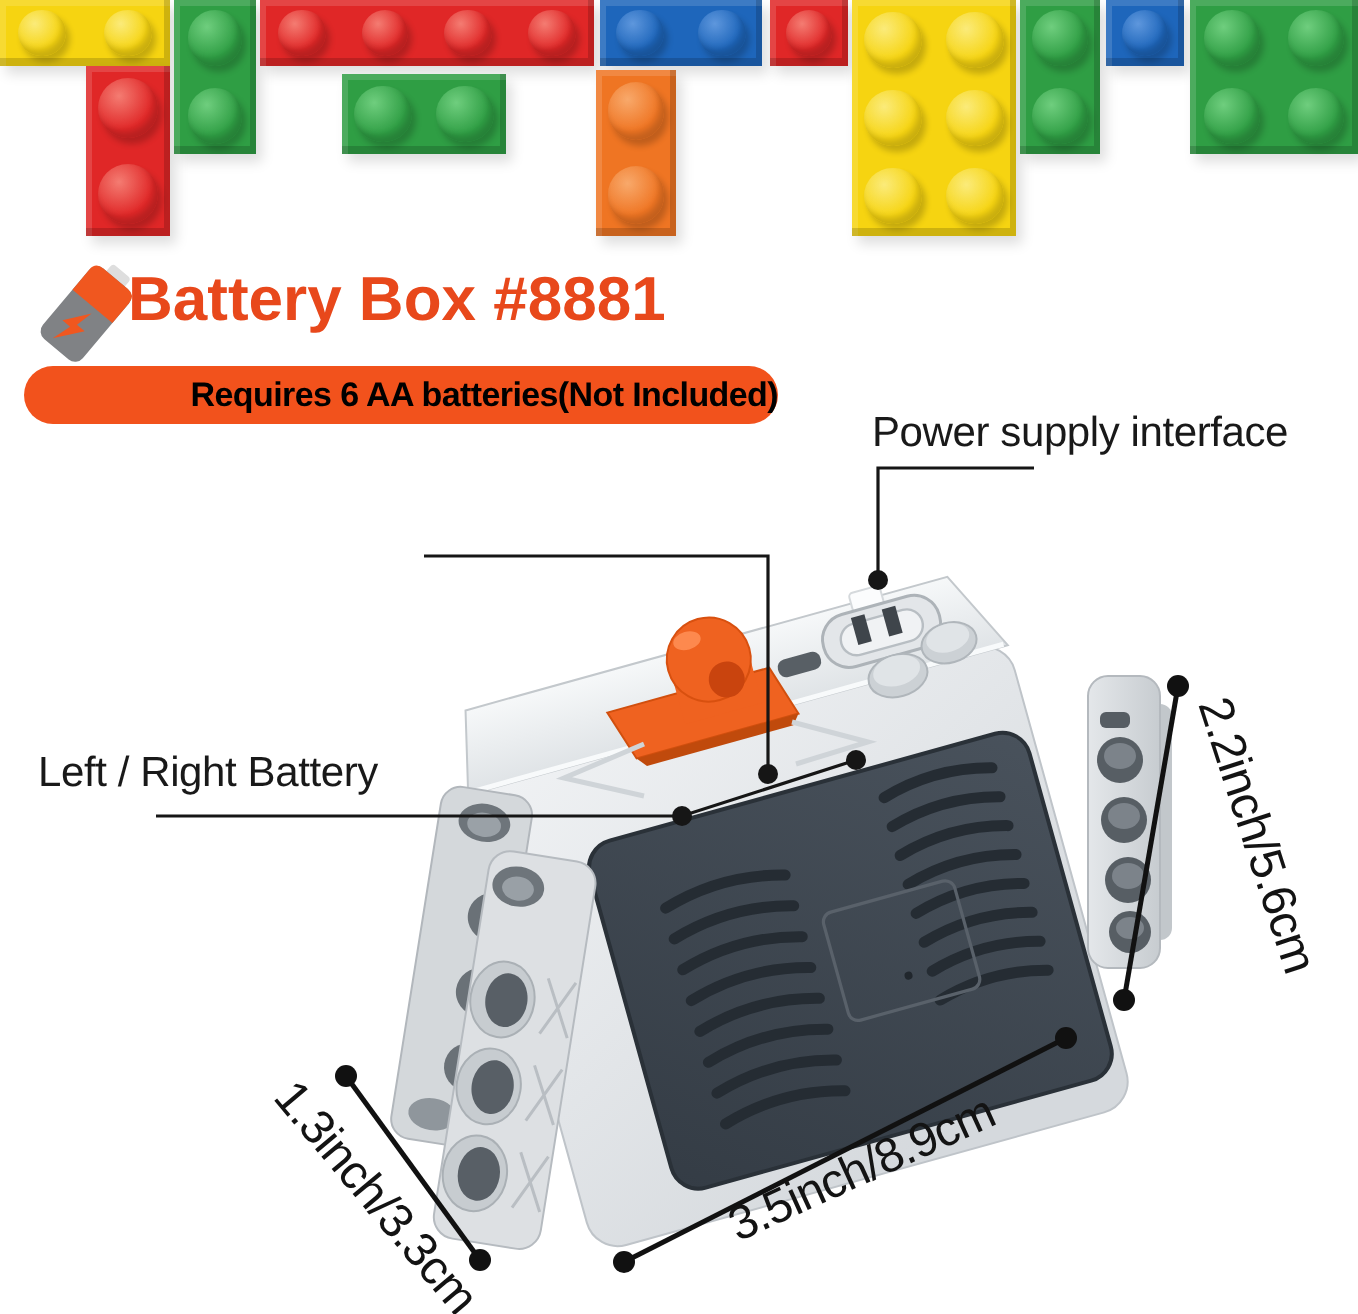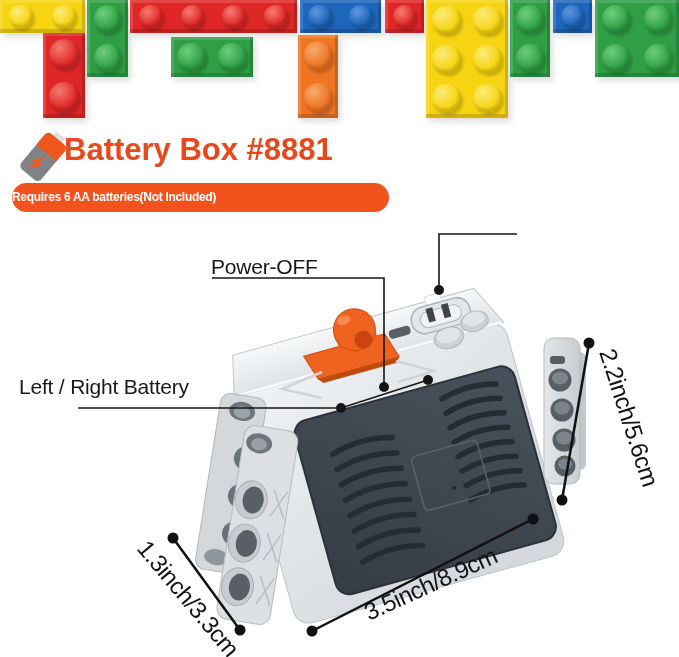--- a/index.html
+++ b/index.html
@@ -10,21 +10,21 @@
   .brick{position:absolute;box-shadow:3px 4px 6px rgba(0,0,0,.13),
          inset -3px -4px 0 rgba(0,0,0,.16), inset 3px 3px 0 rgba(255,255,255,.14);}
   .stud{position:absolute;border-radius:50%;
         box-shadow:2px 3px 3px rgba(0,0,0,.20), inset -2px -3px 3px rgba(0,0,0,.18);}
   
   .title-row{position:absolute;left:0;top:124px;height:60px;}
   .battery-icon{position:absolute;left:14px;top:2px;}
   .page-title{position:absolute;left:64px;top:8px;width:420px;margin:0;
       font-size:31px;font-weight:700;color:#e8481b;letter-spacing:0;white-space:nowrap;}
   .banner{position:absolute;left:12px;top:183px;width:377px;height:29px;border-radius:15px;
-      background:#f2521c;color:#ffffff;font-size:12px;font-weight:700;text-align:left;
+      background:#f2521c;color:#000000;font-size:17px;font-weight:700;text-align:right;
       line-height:29px;letter-spacing:-0.3px;white-space:nowrap;}
   
   .label{position:absolute;color:#191919;font-size:21px;white-space:nowrap;letter-spacing:-0.2px;}
   #lbl-psi{left:436px;top:205px;}
   #lbl-poff{left:211px;top:255px;}
   #lbl-lrs{left:19px;top:375px;}
   
   .scene{position:absolute;left:0;top:0;width:679px;height:657px;}
   .scene text{font-family:"Liberation Sans",sans-serif;font-size:24px;fill:#131313;letter-spacing:-0.5px;}
   .ann{stroke:#161616;stroke-width:1.6;fill:none;}
@@ -250,15 +250,15 @@
       <text transform="translate(136,549) rotate(50)">1.3inch/3.3cm</text>
     </g>
     <g>
       <line class="dim" x1="312" y1="631" x2="533" y2="519"></line>
       <circle cx="312" cy="631" r="5.5" fill="#111"></circle>
       <circle cx="533" cy="519" r="5.5" fill="#111"></circle>
       <text transform="translate(369,621) rotate(-24.5)">3.5inch/8.9cm</text>
     </g>
   </svg>
 
-  <div class="label" id="lbl-poff">Power-OFF</div>
+  <div class="label" id="lbl-psi">Power supply interface</div>
   <div class="label" id="lbl-lrs">Left / Right Battery</div>
 </div>
 
 </body></html>

